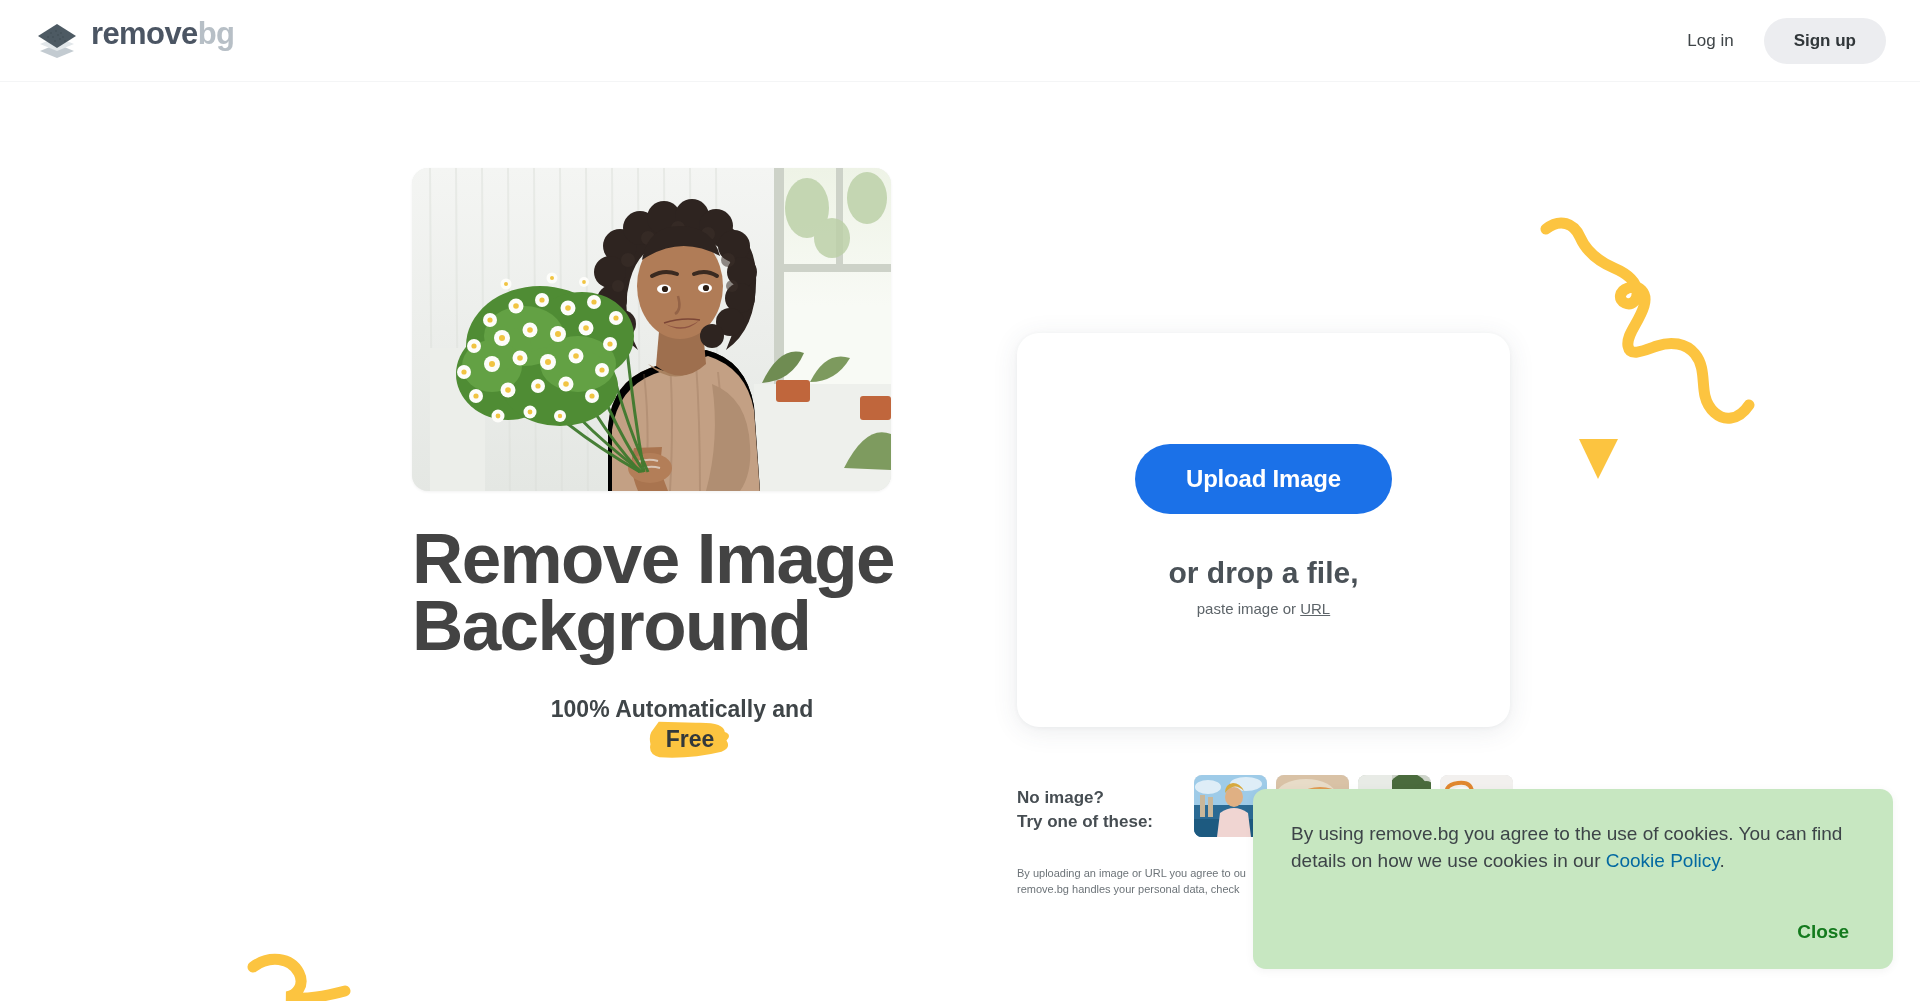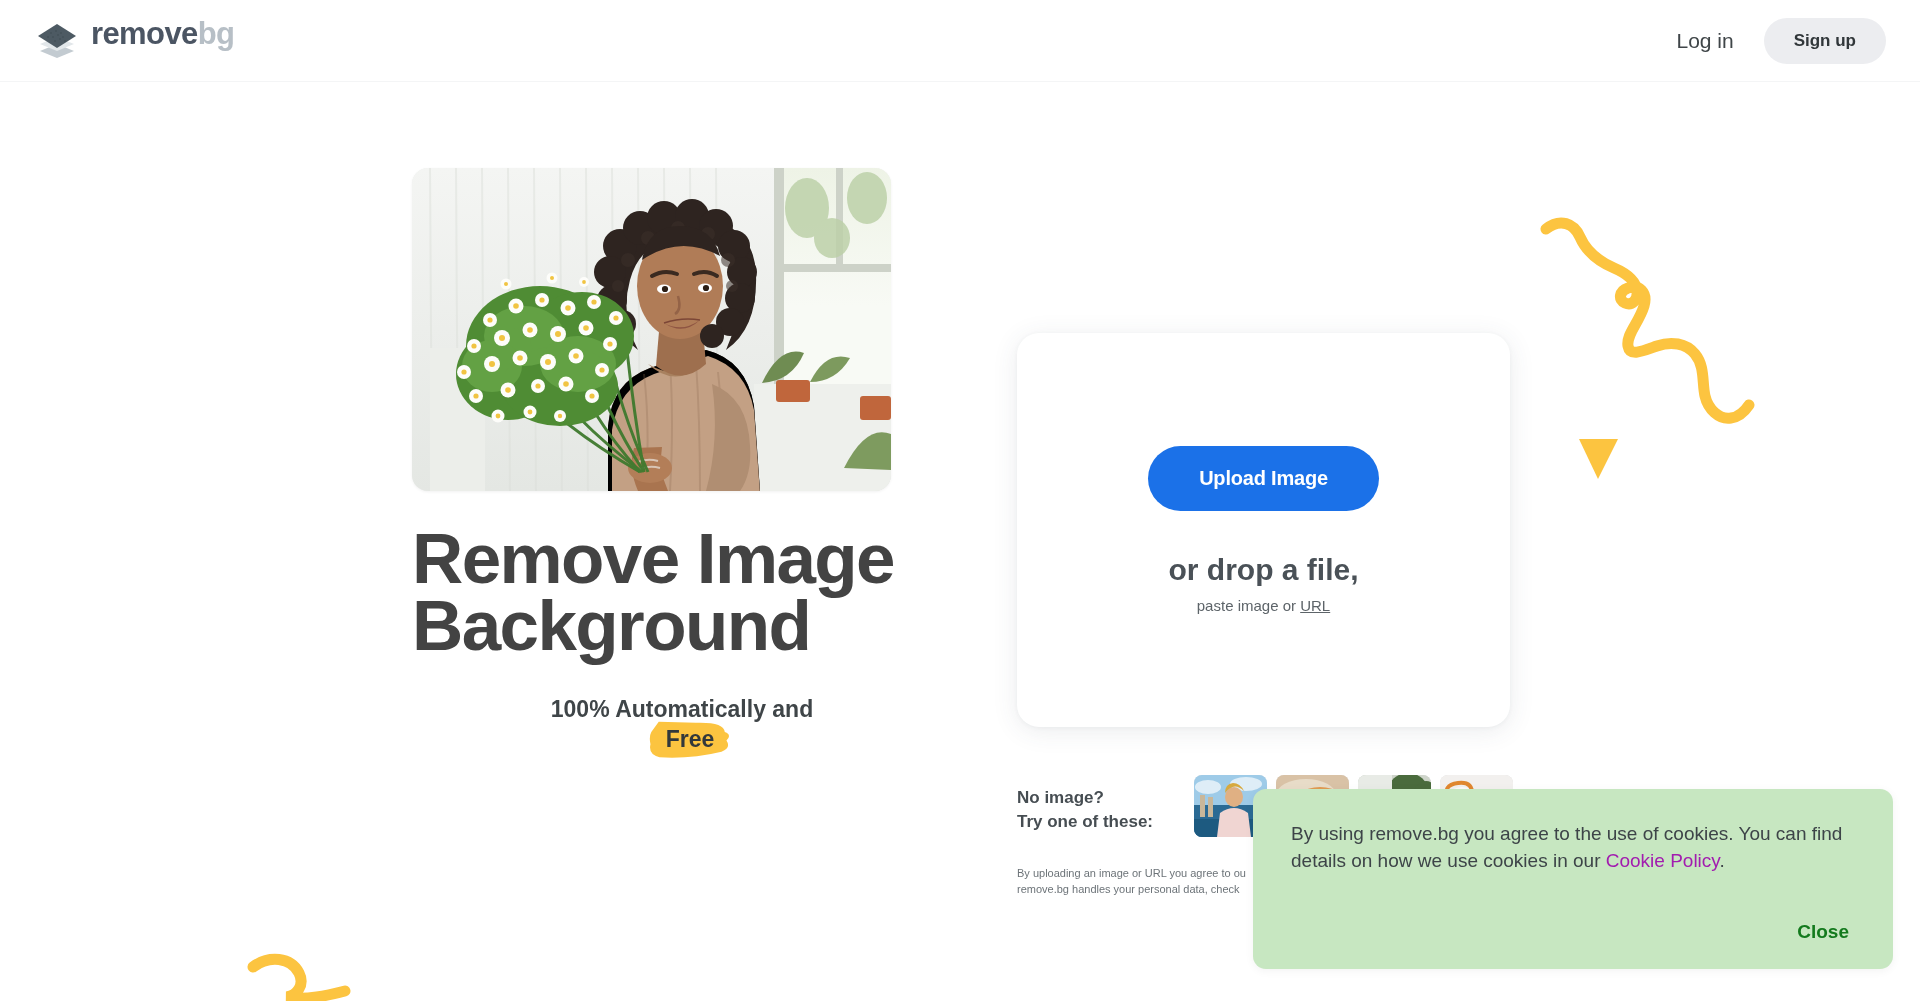--- a/index.html
+++ b/index.html
@@ -65,21 +65,21 @@
   }
 
   .header-right {
     margin-left: auto;
     margin-right: 34px;
     display: flex;
     align-items: center;
     gap: 18px;
   }
   .login-link {
-    font-size: 21px;
+    font-size: 17px;
     color: #3f4548;
     cursor: pointer;
     padding: 8px 12px;
   }
   .signup-btn {
     font-size: 17px;
     font-weight: bold;
     color: #31373a;
     background: #ecedf0;
     border: none;
@@ -153,21 +153,21 @@
     box-shadow: 0 4px 26px rgba(60,70,85,0.10), 0 1px 4px rgba(60,70,85,0.05);
     display: flex;
     flex-direction: column;
     align-items: center;
     justify-content: center;
     z-index: 10;
   }
   .upload-btn {
     background: #1b71e8;
     color: #ffffff;
-    font-size: 20px;
+    font-size: 24px;
     font-weight: bold;
     border: none;
     border-radius: 36px;
     padding: 21px 51px;
     cursor: pointer;
     font-family: "Liberation Sans", sans-serif;
     letter-spacing: -0.2px;
   }
   .drop-line {
     margin-top: 42px;
@@ -257,21 +257,21 @@
     display: flex;
     flex-direction: column;
   }
   .cookie-text {
     font-size: 19px;
     line-height: 1.42;
     color: #3d4448;
     max-width: 590px;
   }
   .cookie-text .policy-link {
-    color: #a21caf;
+    color: #0369a1;
     text-decoration: none;
     cursor: pointer;
   }
   .cookie-close {
     margin-top: auto;
     align-self: flex-end;
     background: none;
     border: none;
     color: #137a1d;
     font-size: 19px;

